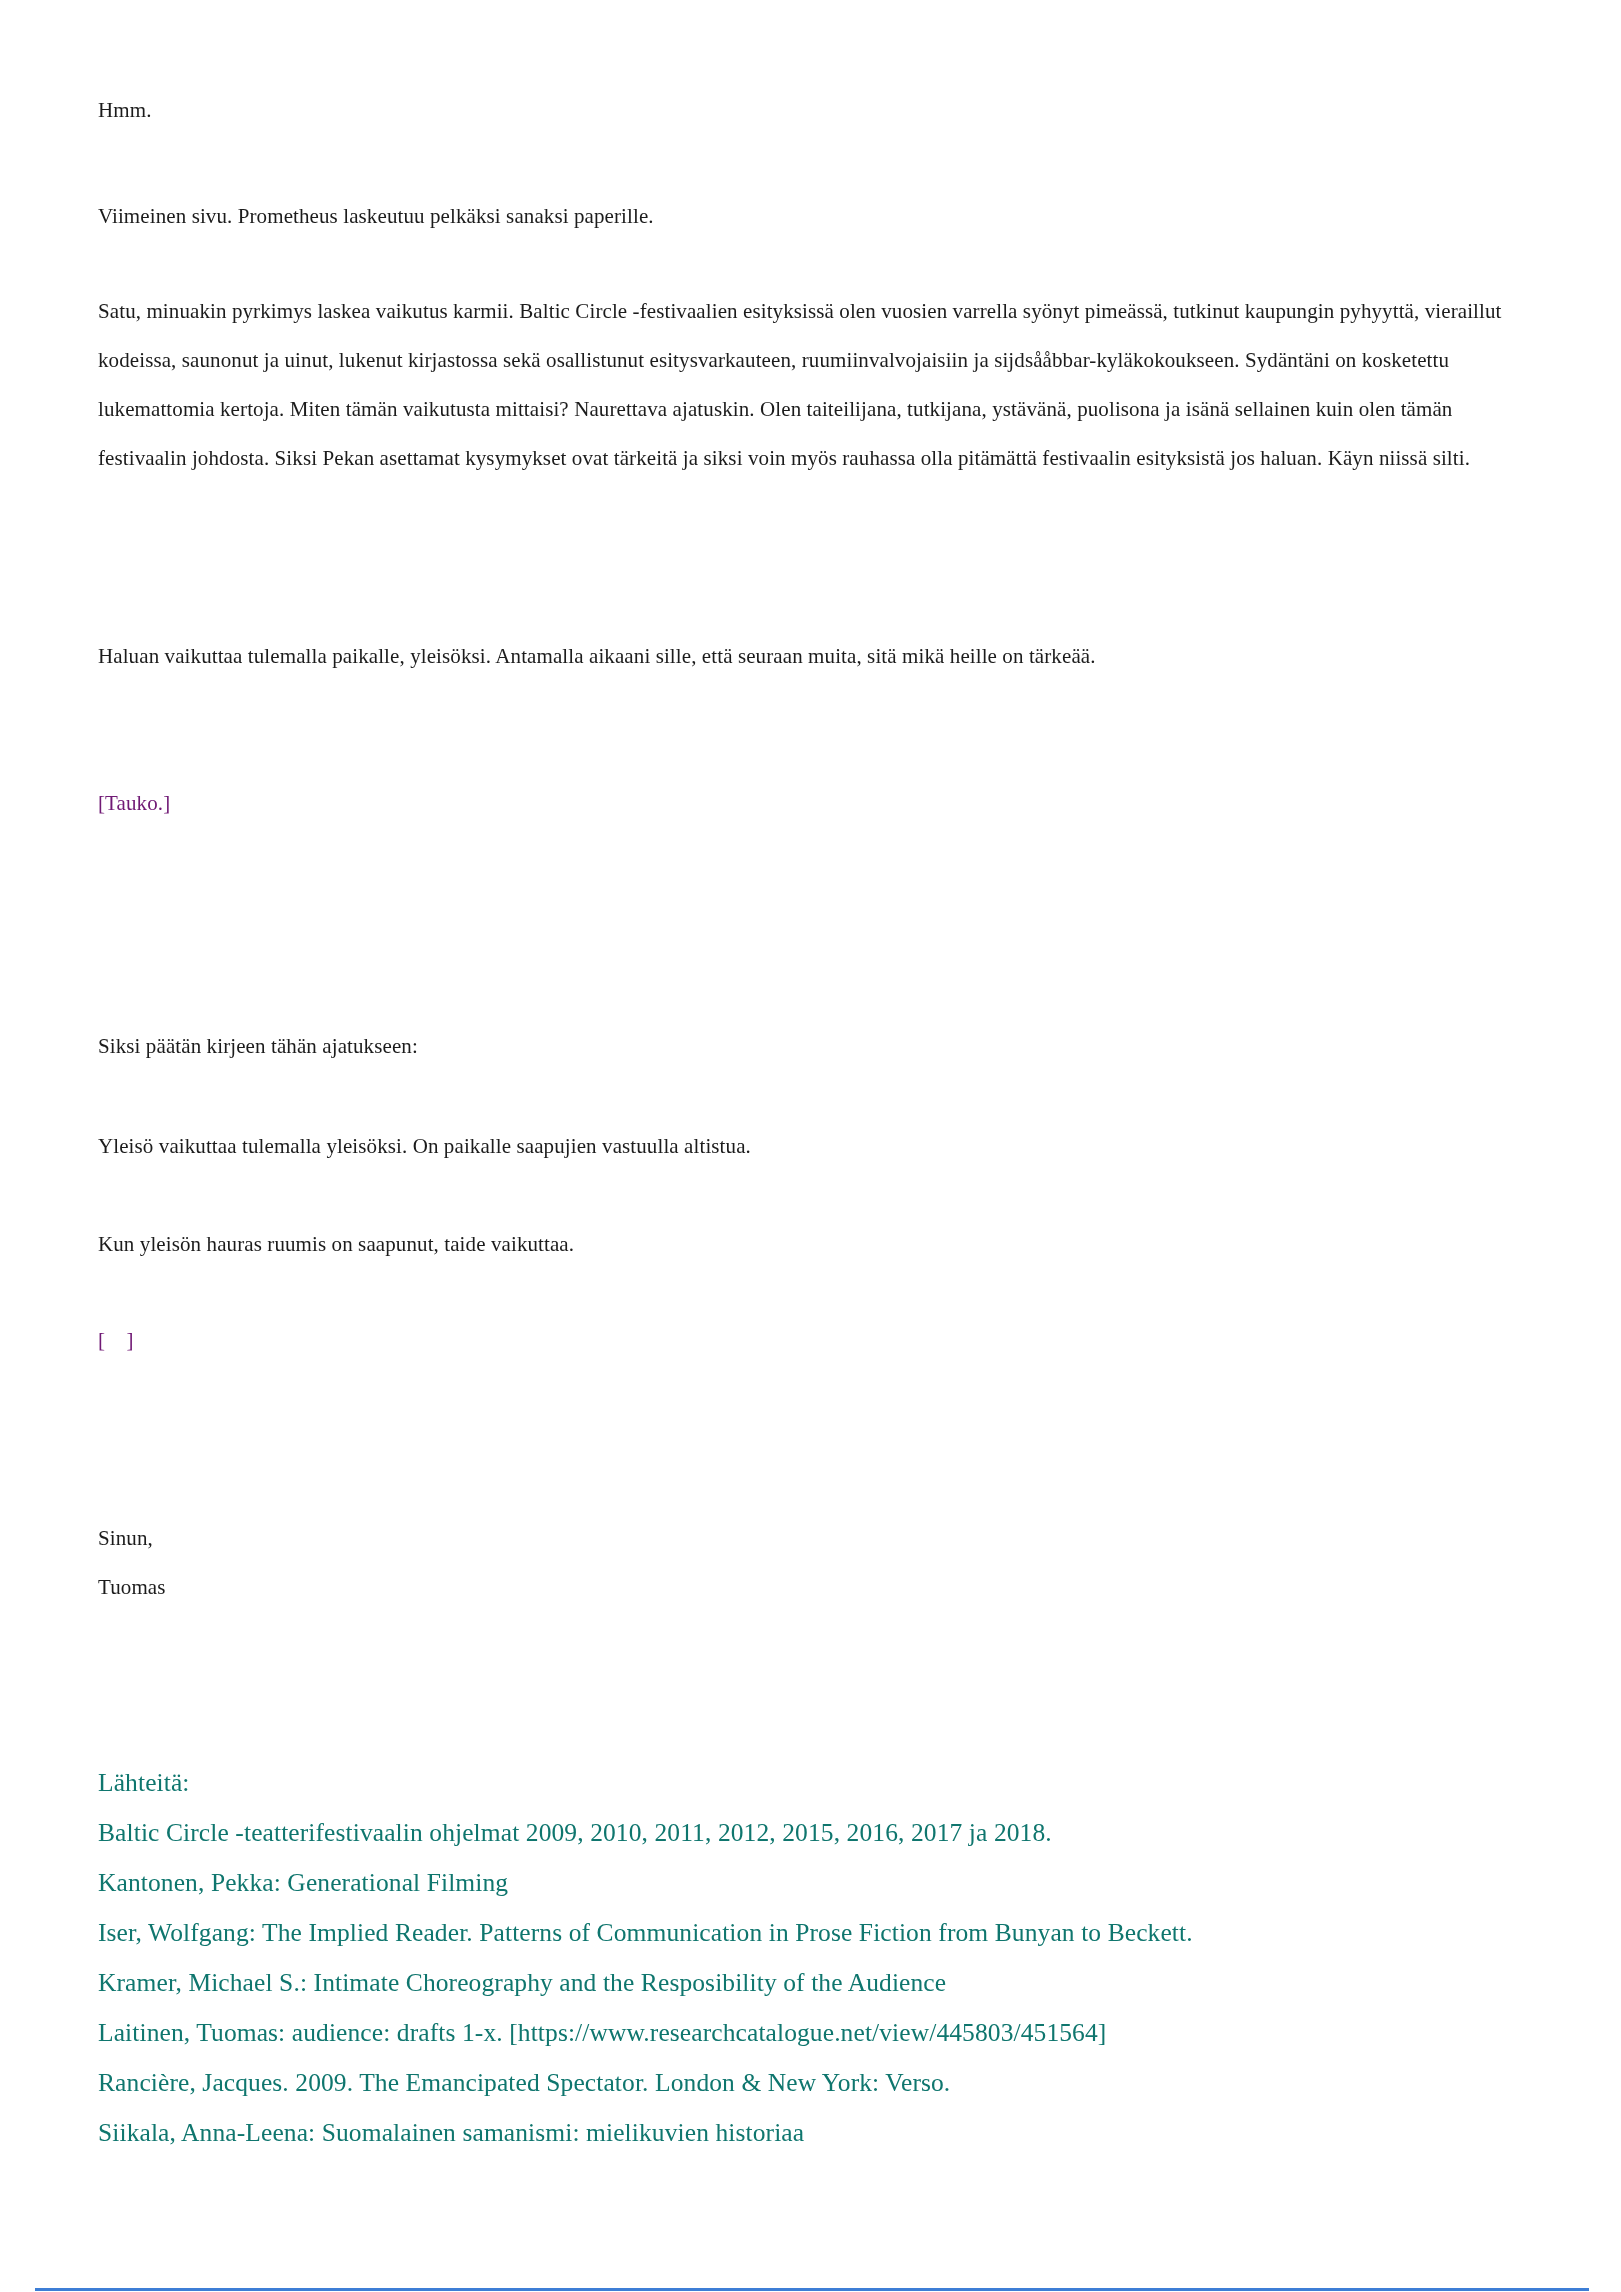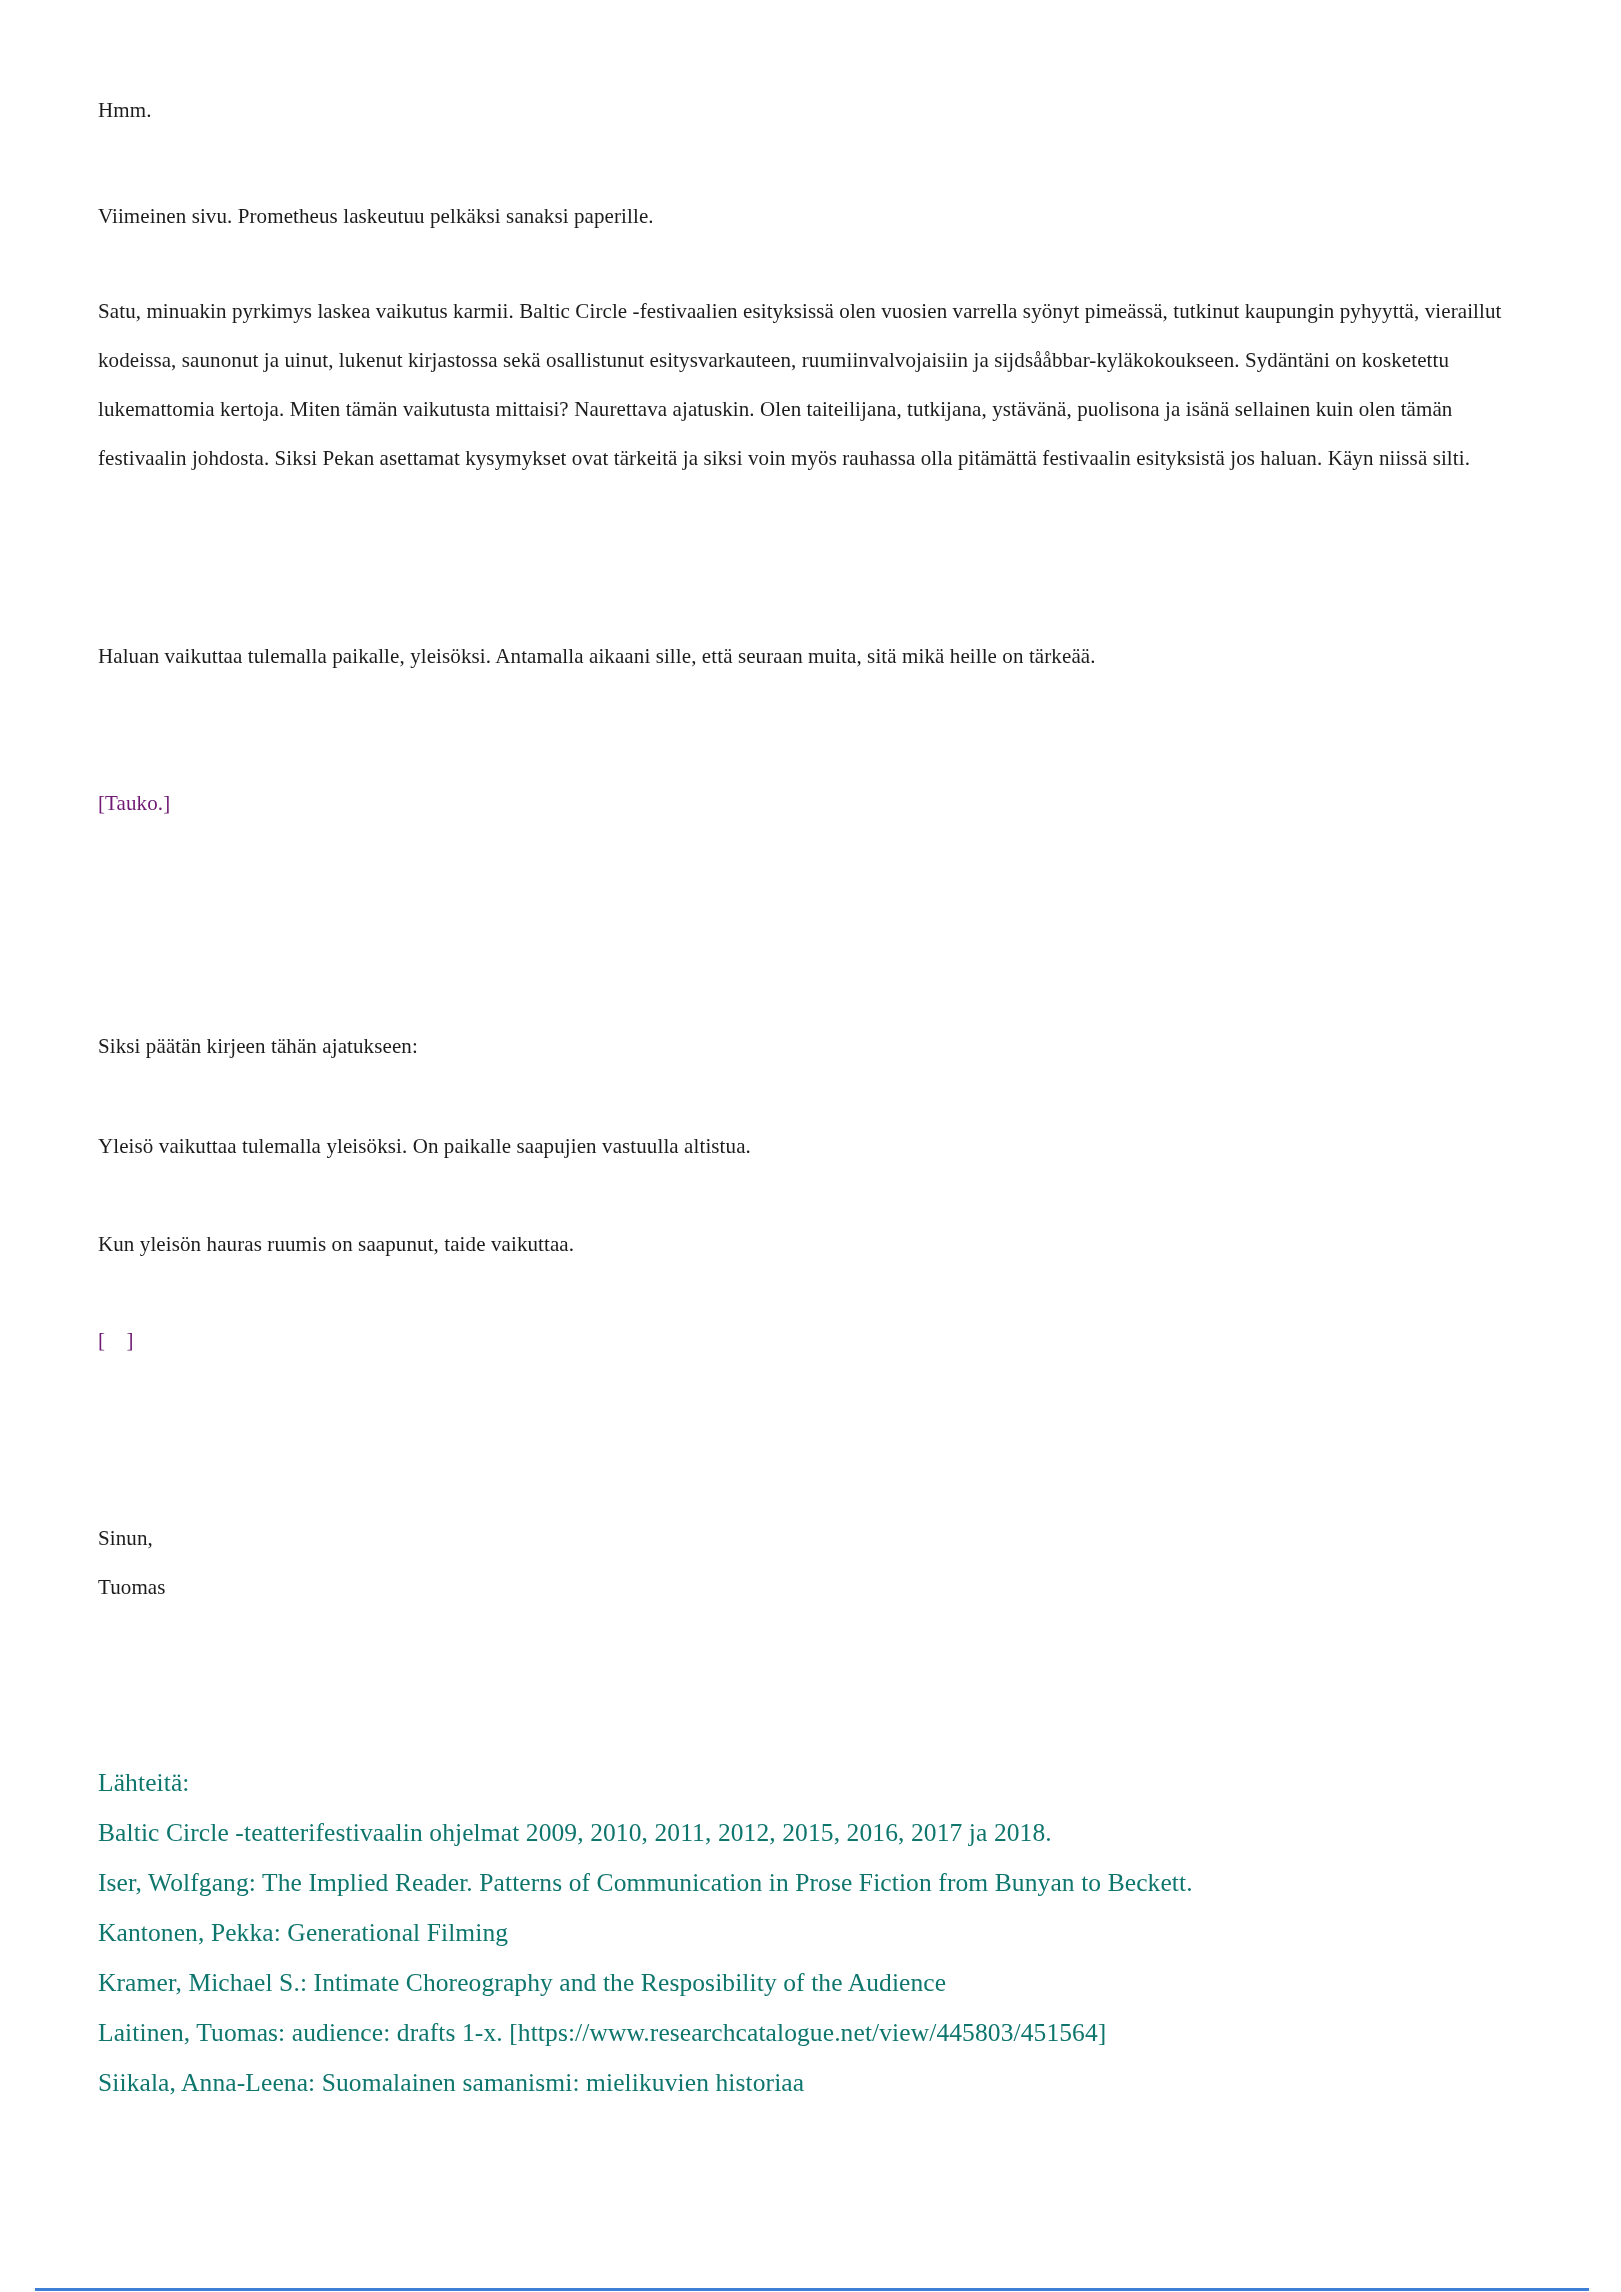--- a/index.html
+++ b/index.html
@@ -73,21 +73,22 @@
 
 <div class="block red pre" style="top:1316px">[    ]</div>
 
 <div class="block" style="top:1514px">Sinun,</div>
 
 <div class="block" style="top:1563px">Tuomas</div>
 
 <div class="sources">
   <div class="src-line">Lähteitä:</div>
   <div class="src-line">Baltic Circle -teatterifestivaalin ohjelmat 2009, 2010, 2011, 2012, 2015, 2016, 2017 ja 2018.</div>
+  <div class="src-line">Kantonen, Pekka: Generational Filming</div>
   <div class="src-line">Iser, Wolfgang: The Implied Reader. Patterns of Communication in Prose Fiction from Bunyan to Beckett.</div>
-  <div class="src-line">Kantonen, Pekka: Generational Filming</div>
   <div class="src-line">Kramer, Michael S.: Intimate Choreography and the Resposibility of the Audience</div>
   <div class="src-line">Laitinen, Tuomas: audience: drafts 1-x. [https://www.researchcatalogue.net/view/445803/451564]</div>
+  <div class="src-line">Rancière, Jacques. 2009. The Emancipated Spectator. London &amp; New York: Verso.</div>
   <div class="src-line">Siikala, Anna-Leena: Suomalainen samanismi: mielikuvien historiaa</div>
 </div>
 
 <div class="footer-rule"></div>
 
 
 </body></html>

